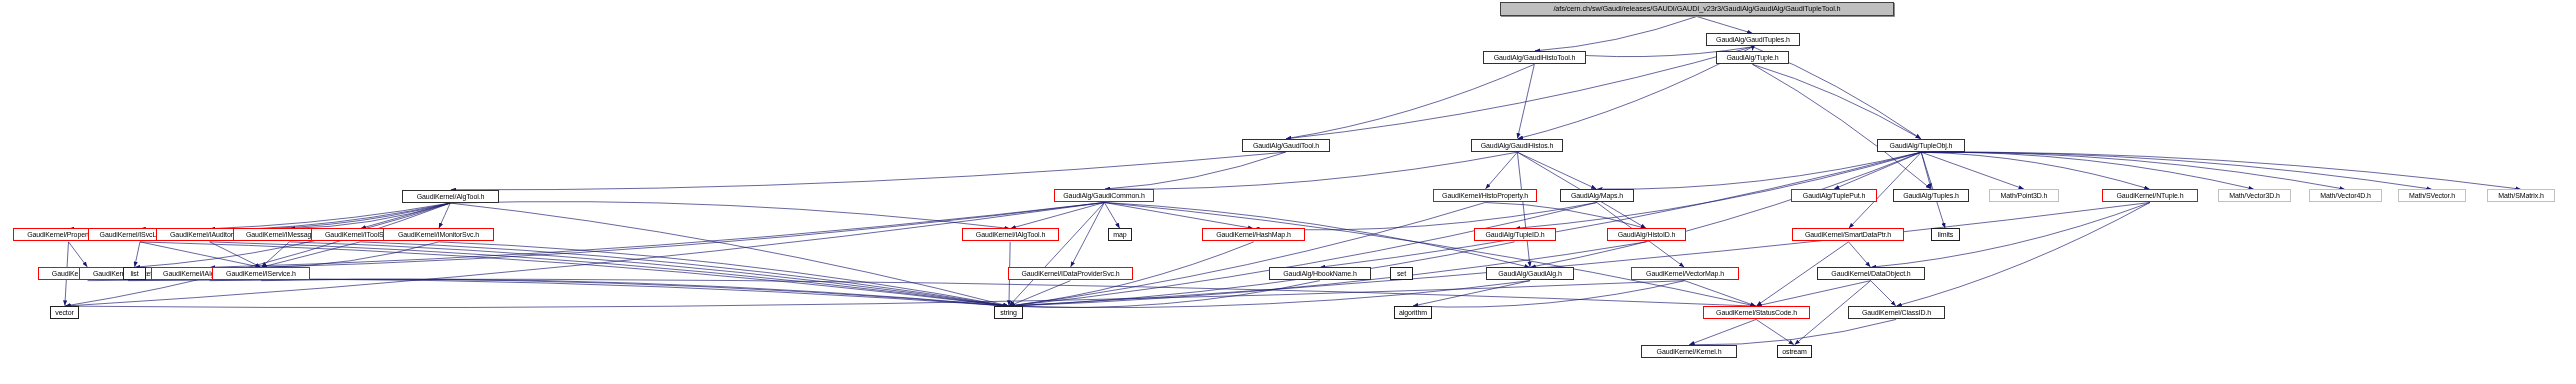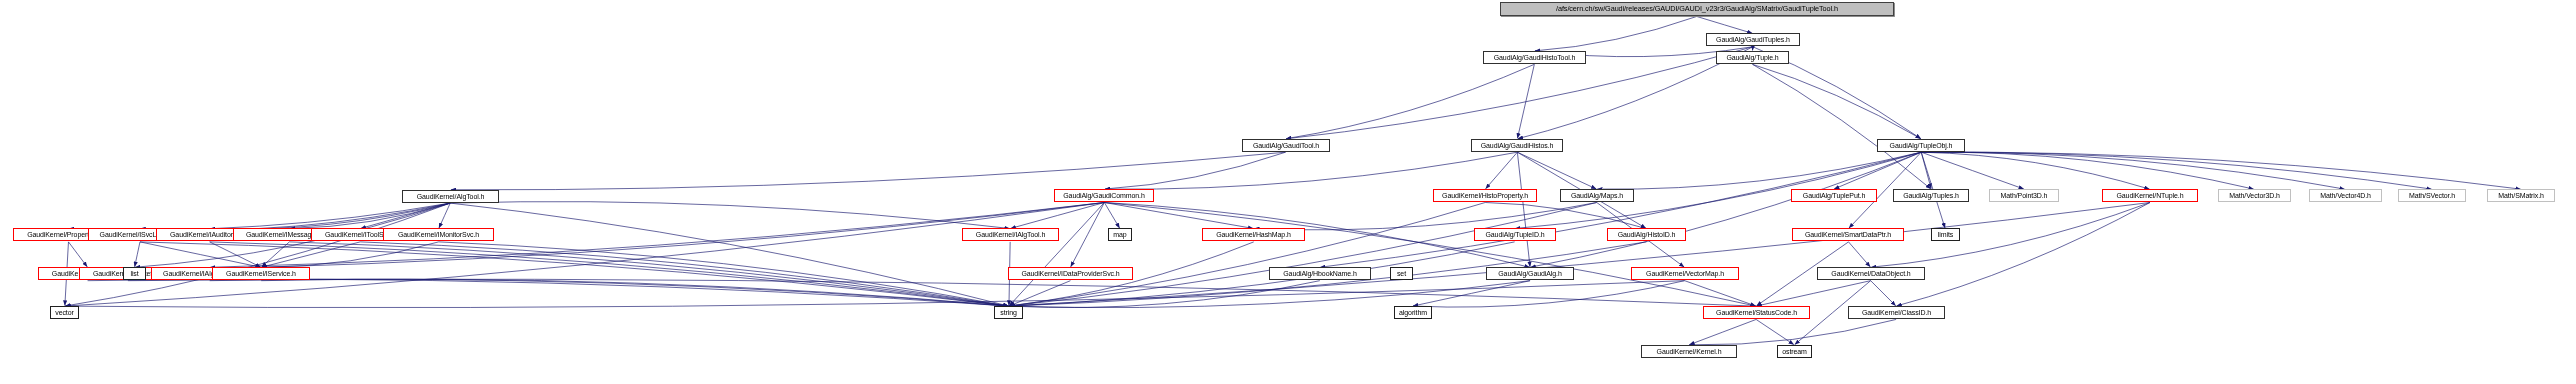--- a/index.html
+++ b/index.html
@@ -139,21 +139,21 @@
       <path d="M2898,527 Q2842.967643128728,547.8230539512921 2787.9352862574565,568.6461079025842" fill="none" stroke="#191970" stroke-width="1.1" marker-end="url(#arw)"></path>
       <path d="M2898,527 Q2929.083974852831,547.7226499018874 2960.167949705662,568.4452998037748" fill="none" stroke="#191970" stroke-width="1.1" marker-end="url(#arw)"></path>
       <path d="M3129,527 Q2958.4962717276385,571.8790543492374 2787.9925434552765,568.8781086984748" fill="none" stroke="#191970" stroke-width="1.1" marker-end="url(#arw)"></path>
       <path d="M144.5,463 Q904.2501906414365,449.9861940196911 1664.000381282873,504.9723880393822" fill="none" stroke="#191970" stroke-width="1.1" marker-end="url(#arw)"></path>
       <path d="M211,463 Q1554.0000610694044,449.9921855470469 2897.000122138809,504.9843710940938" fill="none" stroke="#191970" stroke-width="1.1" marker-end="url(#arw)"></path>
       <path d="M431,463 Q1047.5002893551036,449.98299202018995 1664.0005787102073,504.96598404037985" fill="none" stroke="#191970" stroke-width="1.1" marker-end="url(#arw)"></path>
       <path d="M1766.5,463 Q1716.212008416211,483.8088241036369 1665.9240168324218,504.6176482072737" fill="none" stroke="#191970" stroke-width="1.1" marker-end="url(#arw)"></path>
       <path d="M2178,463 Q1921.9983326481404,517.9592008358247 1665.9966652962808,504.9184016716495" fill="none" stroke="#191970" stroke-width="1.1" marker-end="url(#arw)"></path>
       <path d="M346,463 Q1005.000253290495,449.9840869129649 1664.00050658099,504.9681738259299" fill="none" stroke="#191970" stroke-width="1.1" marker-end="url(#arw)"></path>
     </svg>
-<div class="node root" style="left: 1500px; top: 1.8px; width: 394px; height: 14.5px; font-size: 7.3px;">/afs/cern.ch/sw/Gaudi/releases/GAUDI/GAUDI_v23r3/GaudiAlg/SMatrix/GaudiTupleTool.h</div>
+<div class="node root" style="left: 1500px; top: 1.8px; width: 394px; height: 14.5px; font-size: 7.3px;">/afs/cern.ch/sw/Gaudi/releases/GAUDI/GAUDI_v23r3/GaudiAlg/GaudiAlg/GaudiTupleTool.h</div>
     <div class="node dark" style="left: 1706px; top: 33px; width: 94px;">GaudiAlg/GaudiTuples.h</div>
     <div class="node dark" style="left: 1483px; top: 51px; width: 103px;">GaudiAlg/GaudiHistoTool.h</div>
     <div class="node dark" style="left: 1716px; top: 51px; width: 73px;">GaudiAlg/Tuple.h</div>
     <div class="node dark" style="left: 1242px; top: 139px; width: 88px;">GaudiAlg/GaudiTool.h</div>
     <div class="node dark" style="left: 1471px; top: 139px; width: 92px;">GaudiAlg/GaudiHistos.h</div>
     <div class="node dark" style="left: 1877px; top: 139px; width: 88px;">GaudiAlg/TupleObj.h</div>
     <div class="node dark" style="left: 402px; top: 190px; width: 97px;">GaudiKernel/AlgTool.h</div>
     <div class="node red" style="left: 1054px; top: 189px; width: 100px;">GaudiAlg/GaudiCommon.h</div>
     <div class="node red" style="left: 1433px; top: 189px; width: 104px;">GaudiKernel/HistoProperty.h</div>
     <div class="node dark" style="left: 1560px; top: 189px; width: 74px;">GaudiAlg/Maps.h</div>

